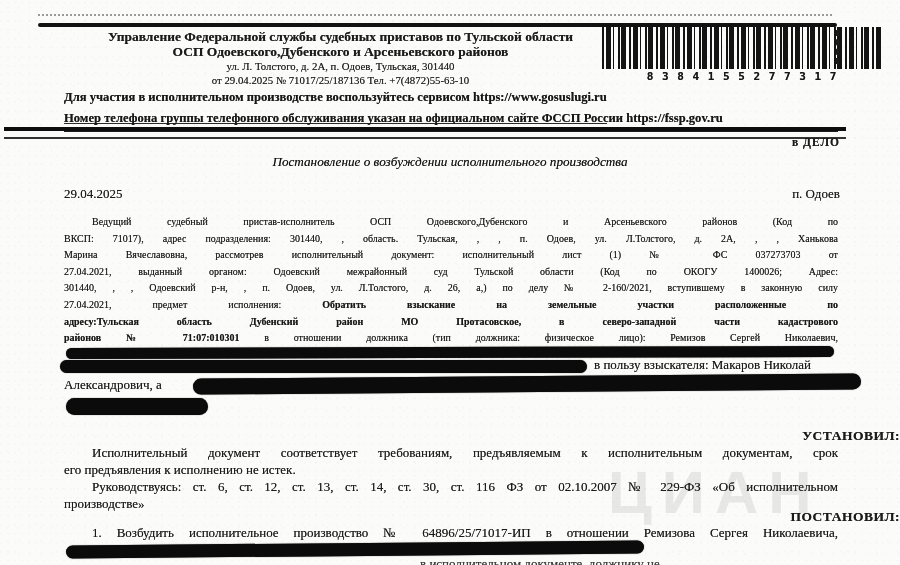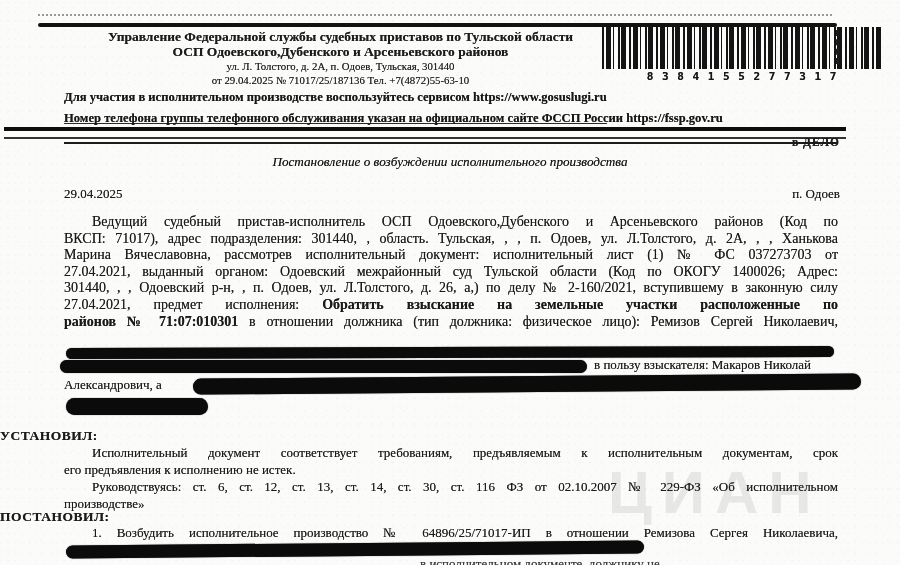--- a/index.html
+++ b/index.html
@@ -34,37 +34,37 @@
         #141414 19px 24px, transparent 24px 27px);
   }
   .barcode-digits{
     font-family:"DejaVu Sans Mono", monospace;
     font-weight:bold;font-size:11px;letter-spacing:1px;
     margin-top:1px;text-align:center;white-space:nowrap;color:#161616;
   }
   .tick-mark{left:836px;top:30px;width:3px;height:34px;border-left:3px dashed #1a1a1a;}
   .notice{font-weight:bold;font-size:12.6px;color:#171717;}
   .notice1{left:64px;top:90px;border-bottom:1.5px solid #2a2a2a;padding-bottom:18px;}
-  .notice2{left:64px;top:111px;width:774px;border-bottom:2px solid #1c1c1c;padding-bottom:16px;}
+  .notice2{left:64px;top:111px;width:774px;border-bottom:2px solid #1c1c1c;padding-bottom:4px;}
   .double-rule{left:4px;top:127px;width:842px;height:6px;border-top:4px solid #0d0d0d;border-bottom:2px solid #333;}
   .case-mark{left:792px;top:136px;font-weight:bold;font-size:11.5px;letter-spacing:1px;}
   .doc-title{left:0;top:154px;width:900px;text-align:center;font-size:13.2px;color:#141414;font-style:italic;}
   .date-row{left:64px;top:186px;width:776px;display:flex;justify-content:space-between;font-size:13px;}
-  .para{left:64px;top:214px;width:774px;font-size:14px;line-height:16.6px;color:#1a1a1a;}
+  .para{left:64px;top:214px;width:774px;font-size:10px;line-height:16.6px;color:#1a1a1a;}
   .jline{text-align:justify;text-align-last:justify;white-space:normal;}
   .indent{padding-left:28px;}
   .b{font-weight:bold;}
   .bar{background:#0b0b0b;border-radius:7px;box-shadow:0 0 1px rgba(0,0,0,0.8);}
   .bar1{left:66px;top:347px;width:768px;height:11px;transform:rotate(-0.15deg);}
   .bar2{left:60px;top:360px;width:527px;height:13px;}
   .creditor-text{left:594px;top:357px;font-size:13px;}
   .creditor-text2{left:64px;top:377px;font-size:13px;}
   .bar3{left:193px;top:376px;width:668px;height:16px;border-radius:9px;transform:rotate(-0.45deg);}
   .bar4{left:66px;top:398px;width:142px;height:17px;border-radius:9px;}
-  .sec-head{left:0;top:428px;width:900px;text-align:left;font-weight:bold;font-size:13.5px;letter-spacing:0.5px;}
+  .sec-head{left:0;top:428px;width:900px;text-align:right;font-weight:bold;font-size:13.5px;letter-spacing:0.5px;}
   .ust-para{left:64px;top:445px;width:774px;font-size:13px;line-height:16.5px;}
   .legal-para{left:64px;top:479px;width:774px;font-size:13px;line-height:16.5px;}
   .watermark{
     left:608px;top:458px;width:260px;
     font-family:"Liberation Sans", sans-serif;
     font-weight:bold;font-size:60px;letter-spacing:10px;
     color:rgba(60,60,60,0.10);text-shadow:none;
   }
   .post-head{top:509px;}
   .resolution{left:64px;top:525px;width:774px;font-size:13px;}
@@ -105,20 +105,21 @@
     <span>п. Одоев</span>
   </div>
 
   <div class="abs para">
     <div class="jline indent"><span>Ведущий судебный пристав-исполнитель ОСП Одоевского,Дубенского и Арсеньевского районов (Код по</span></div>
     <div class="jline"><span>ВКСП: 71017), адрес подразделения: 301440, , область. Тульская, , , п. Одоев, ул. Л.Толстого, д. 2А, , , Ханькова</span></div>
     <div class="jline"><span>Марина Вячеславовна, рассмотрев исполнительный документ: исполнительный лист (1) № ФС 037273703 от</span></div>
     <div class="jline"><span>27.04.2021, выданный органом: Одоевский межрайонный суд Тульской области (Код по ОКОГУ 1400026; Адрес:</span></div>
     <div class="jline"><span>301440, , , Одоевский р-н, , п. Одоев, ул. Л.Толстого, д. 26, а,) по делу № 2-160/2021, вступившему в законную силу</span></div>
     <div class="jline"><span>27.04.2021, предмет исполнения:</span> <span class="b">Обратить взыскание на земельные участки расположенные по</span></div>
+    <div class="jline"><span class="b">адресу:Тульская область Дубенский район МО Протасовское, в северо-западной части кадастрового</span></div>
     <div class="jline"><span class="b">районов № 71:07:010301</span> <span>в отношении должника (тип должника: физическое лицо): Ремизов Сергей Николаевич,</span></div>
   </div>
 
   <div class="abs bar bar1"></div>
   <div class="abs bar bar2"></div>
   <div class="abs creditor-text">в пользу взыскателя: Макаров Николай</div>
   <div class="abs creditor-text2">Александрович, а</div>
   <div class="abs bar bar3"></div>
   <div class="abs bar bar4"></div>
 

